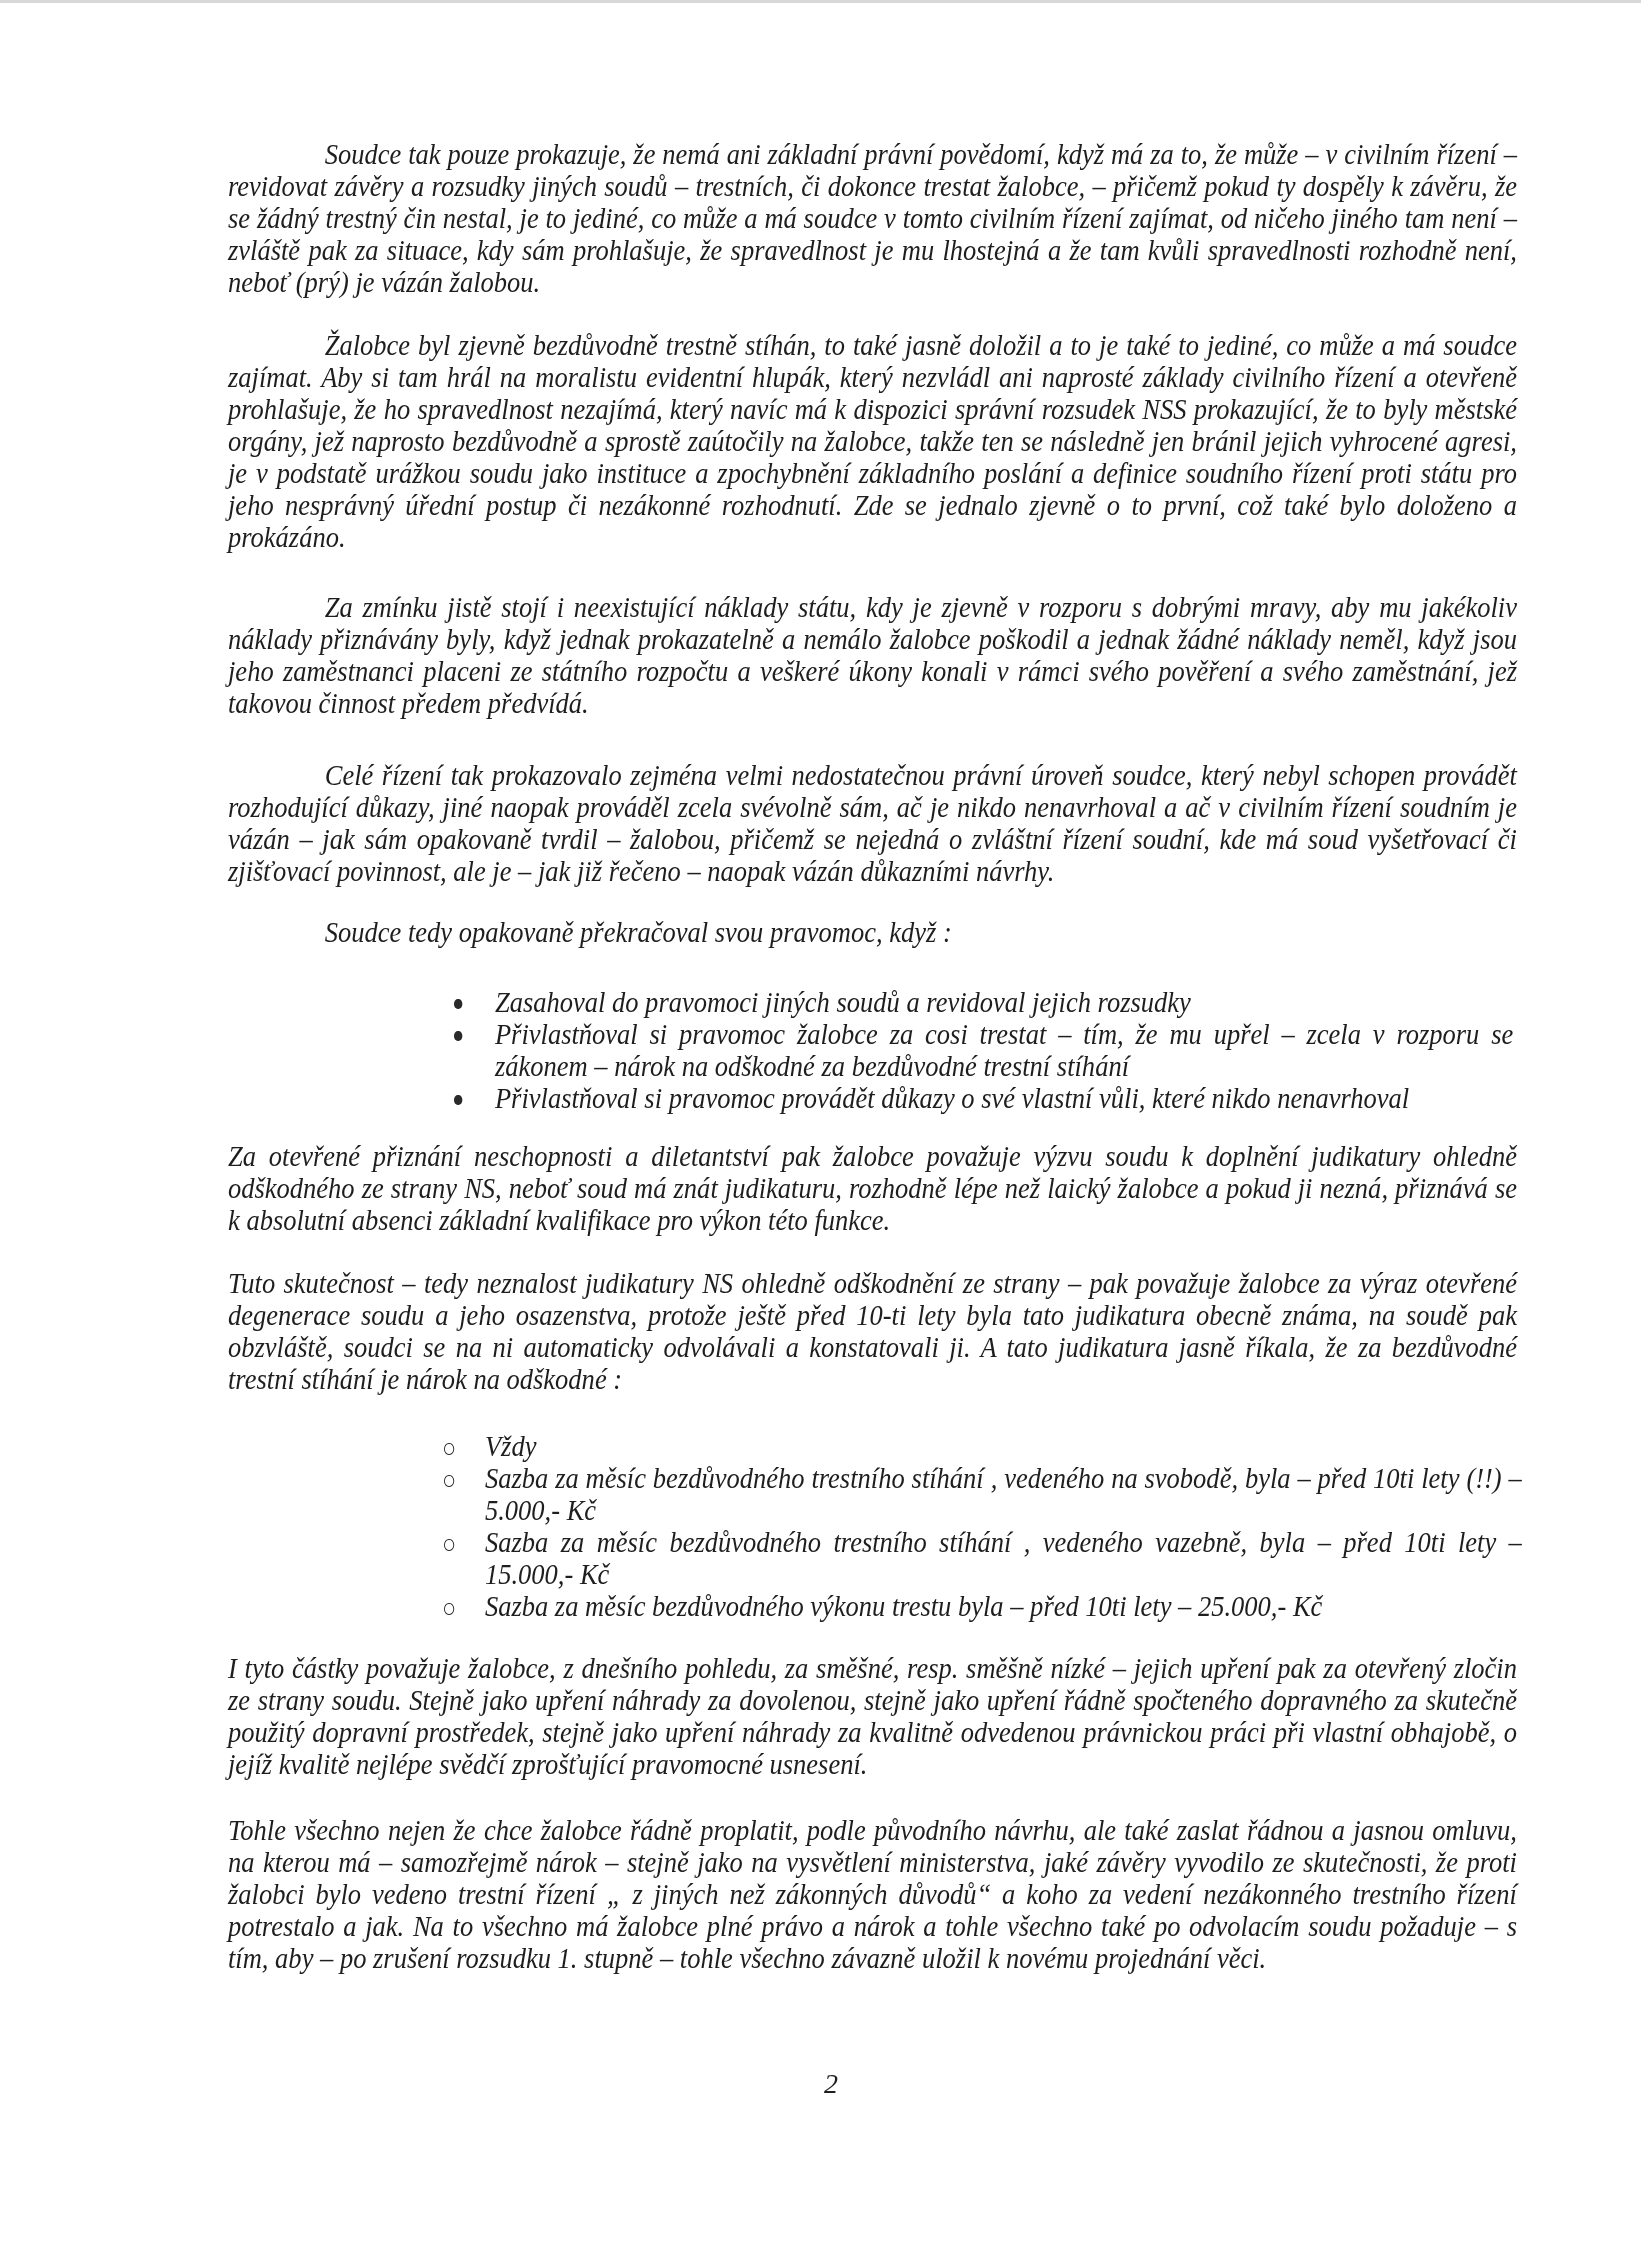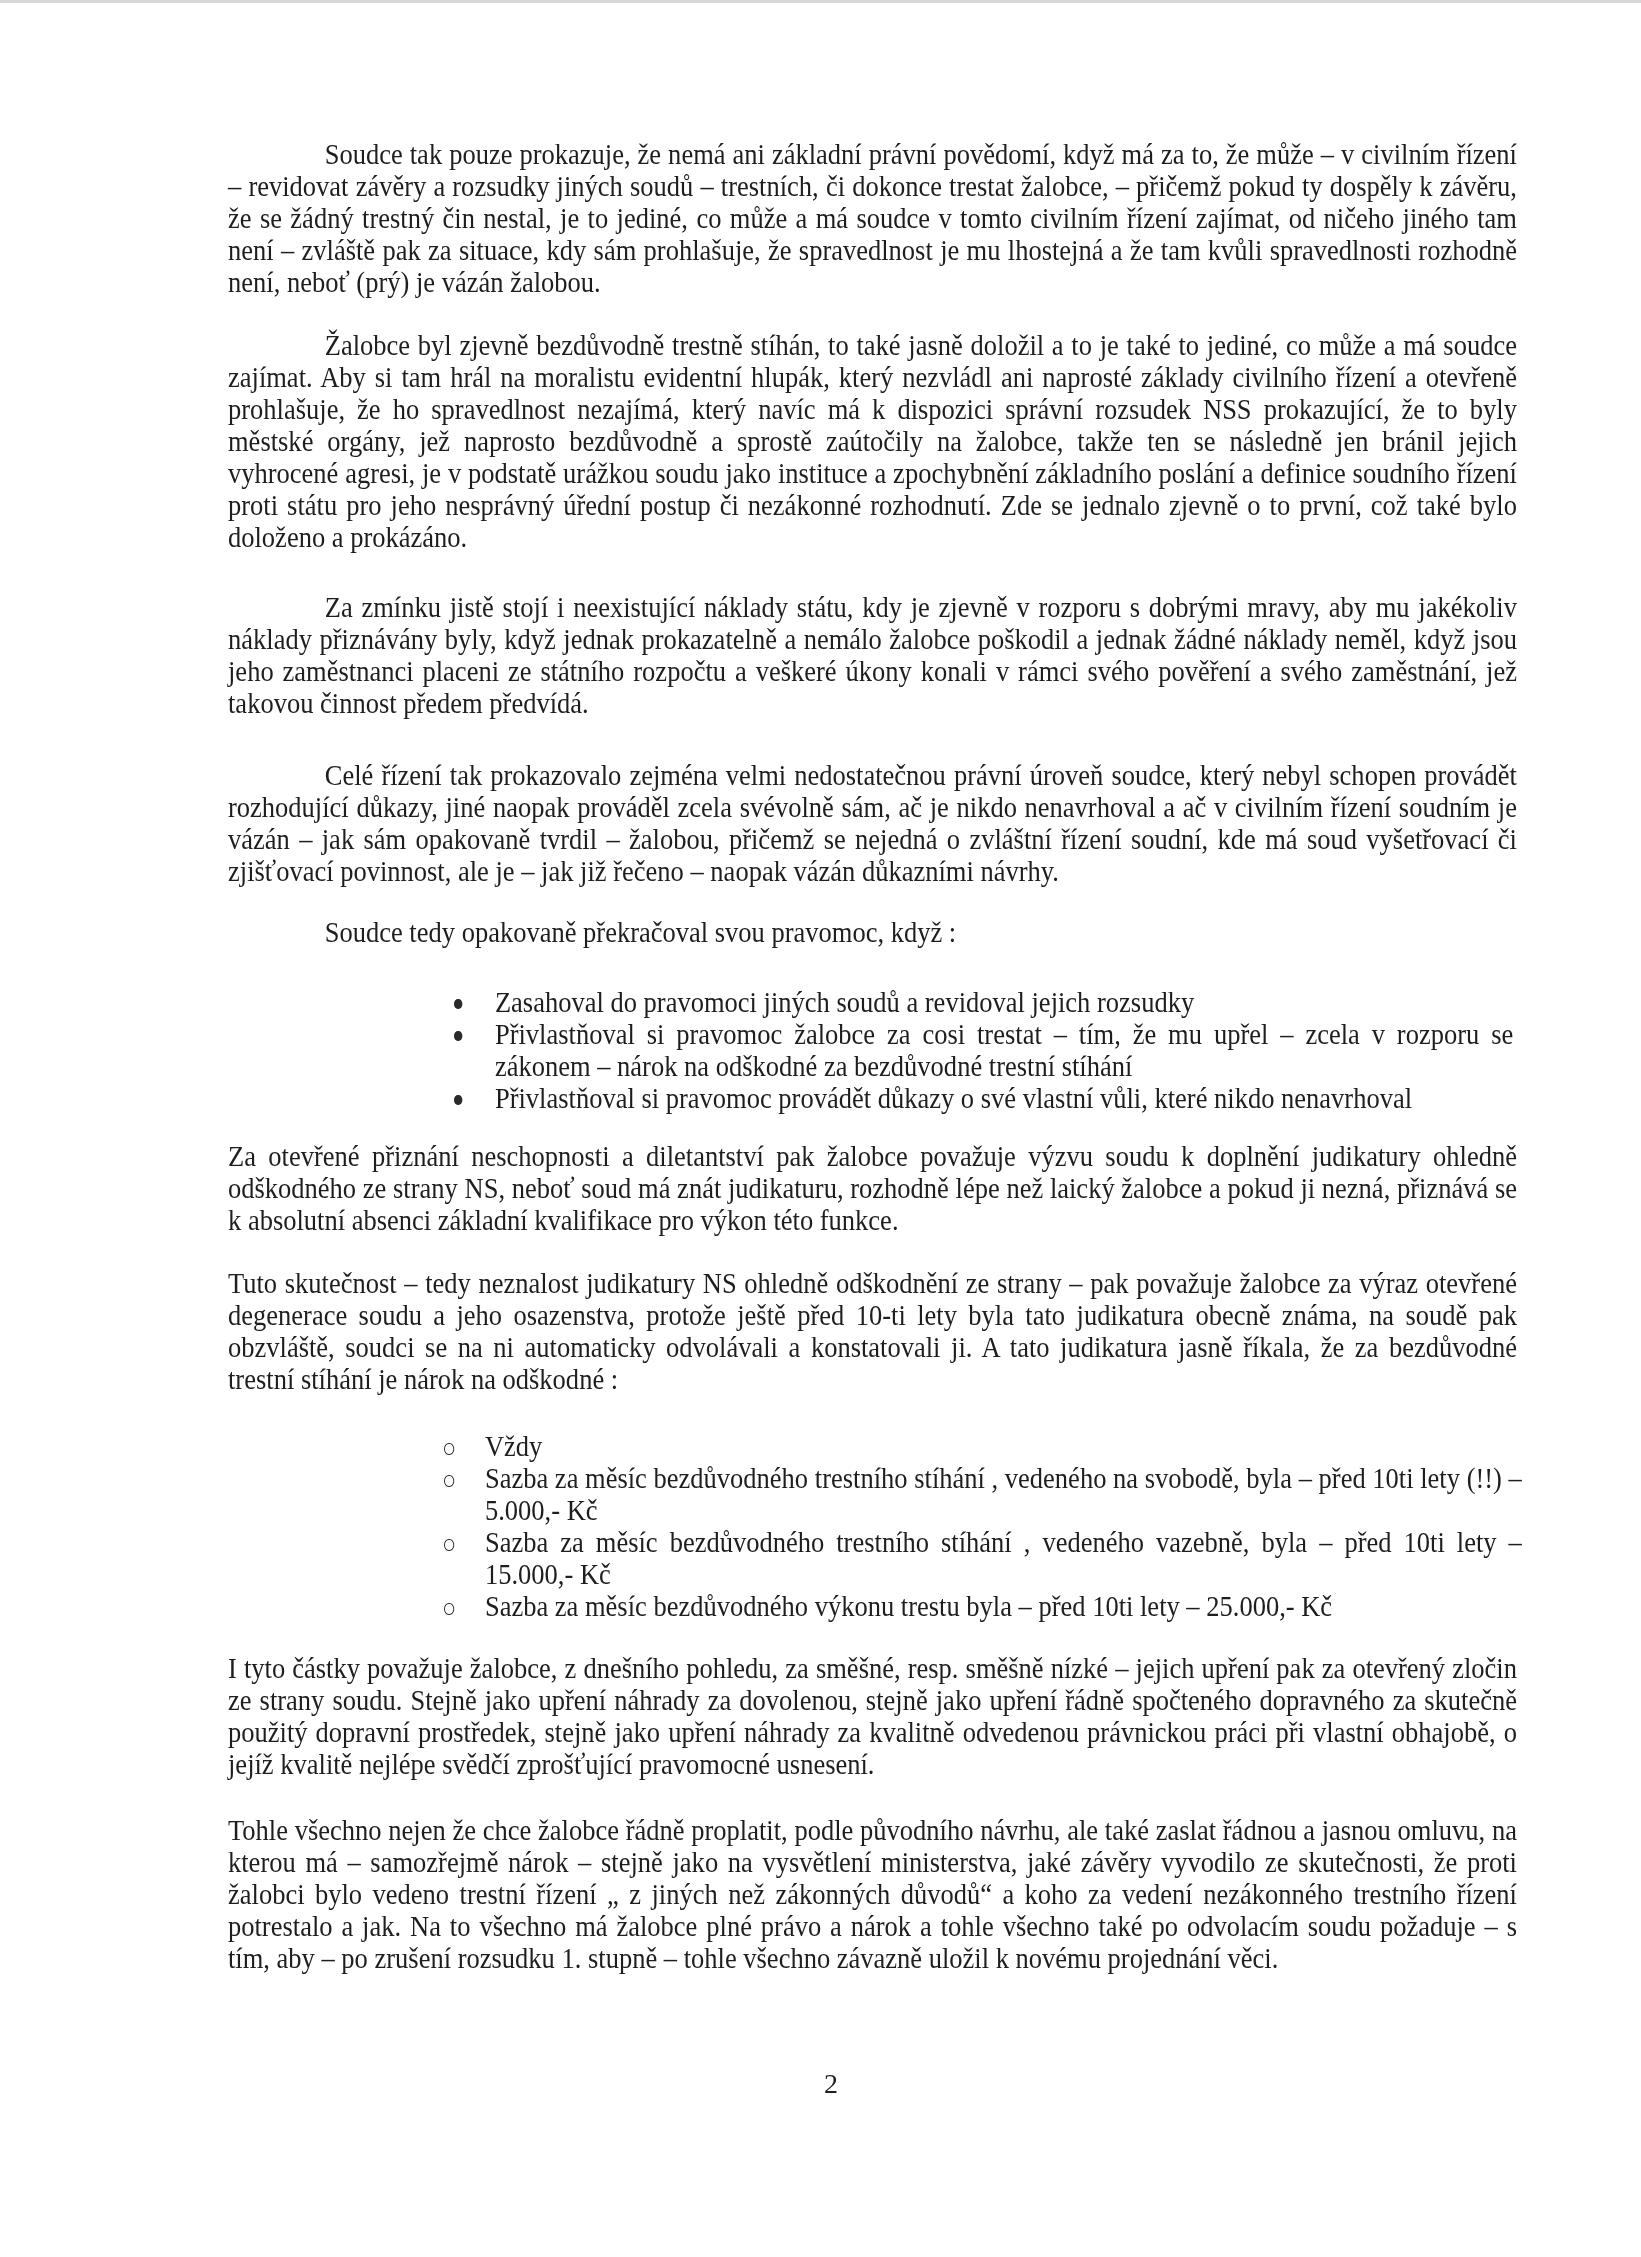--- a/index.html
+++ b/index.html
@@ -1,21 +1,21 @@
 <!DOCTYPE html>
 <html><head>
 <meta charset="utf-8">
 <style>
   html, body { margin: 0; padding: 0; background: #ffffff; }
   body {
     width: 1641px; height: 2257px; position: relative; overflow: hidden;
     font-family: "Liberation Serif", "DejaVu Serif", serif;
     color: #1e1e1e;
   }
-  .page { position: absolute; left: 0; top: 0; width: 1641px; height: 2257px; }
+  .page { position: absolute; left: 0; top: 0; width: 1641px; height: 2257px; font-style: italic; }
   .topline { position: absolute; left: 0; top: 0; width: 1641px; height: 2.9px; background: #d8d8d8; }
   .body-text {
     position: absolute; left: 228px; width: 1290px;
     font-size: 28.5px; line-height: 32px; text-align: justify;
     transform: scaleX(0.93); transform-origin: left top; width: 1386px;
   }
   .p { margin: 0; }
   .indent { text-indent: 104px; }
   .plain { text-indent: 0; }
   .bullets { list-style: none; margin: 0; padding: 0; position: absolute; }

